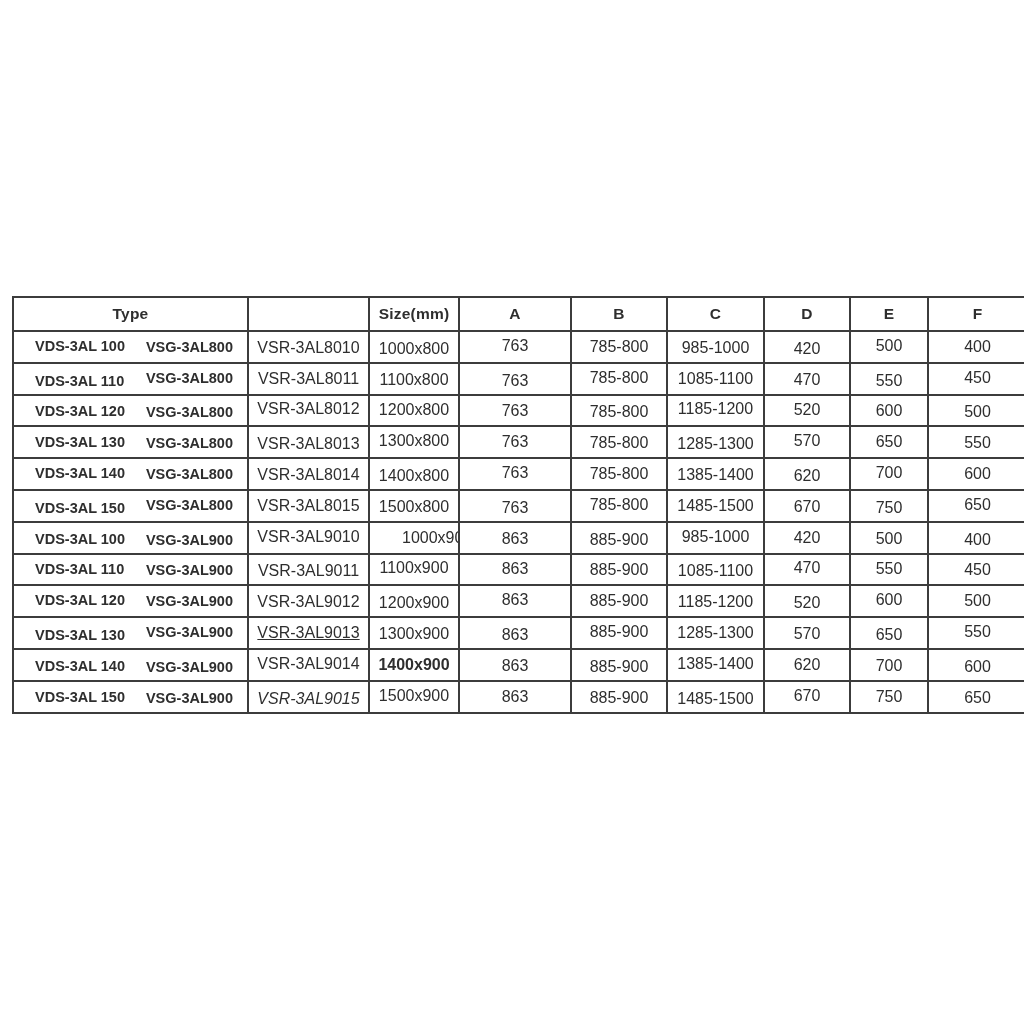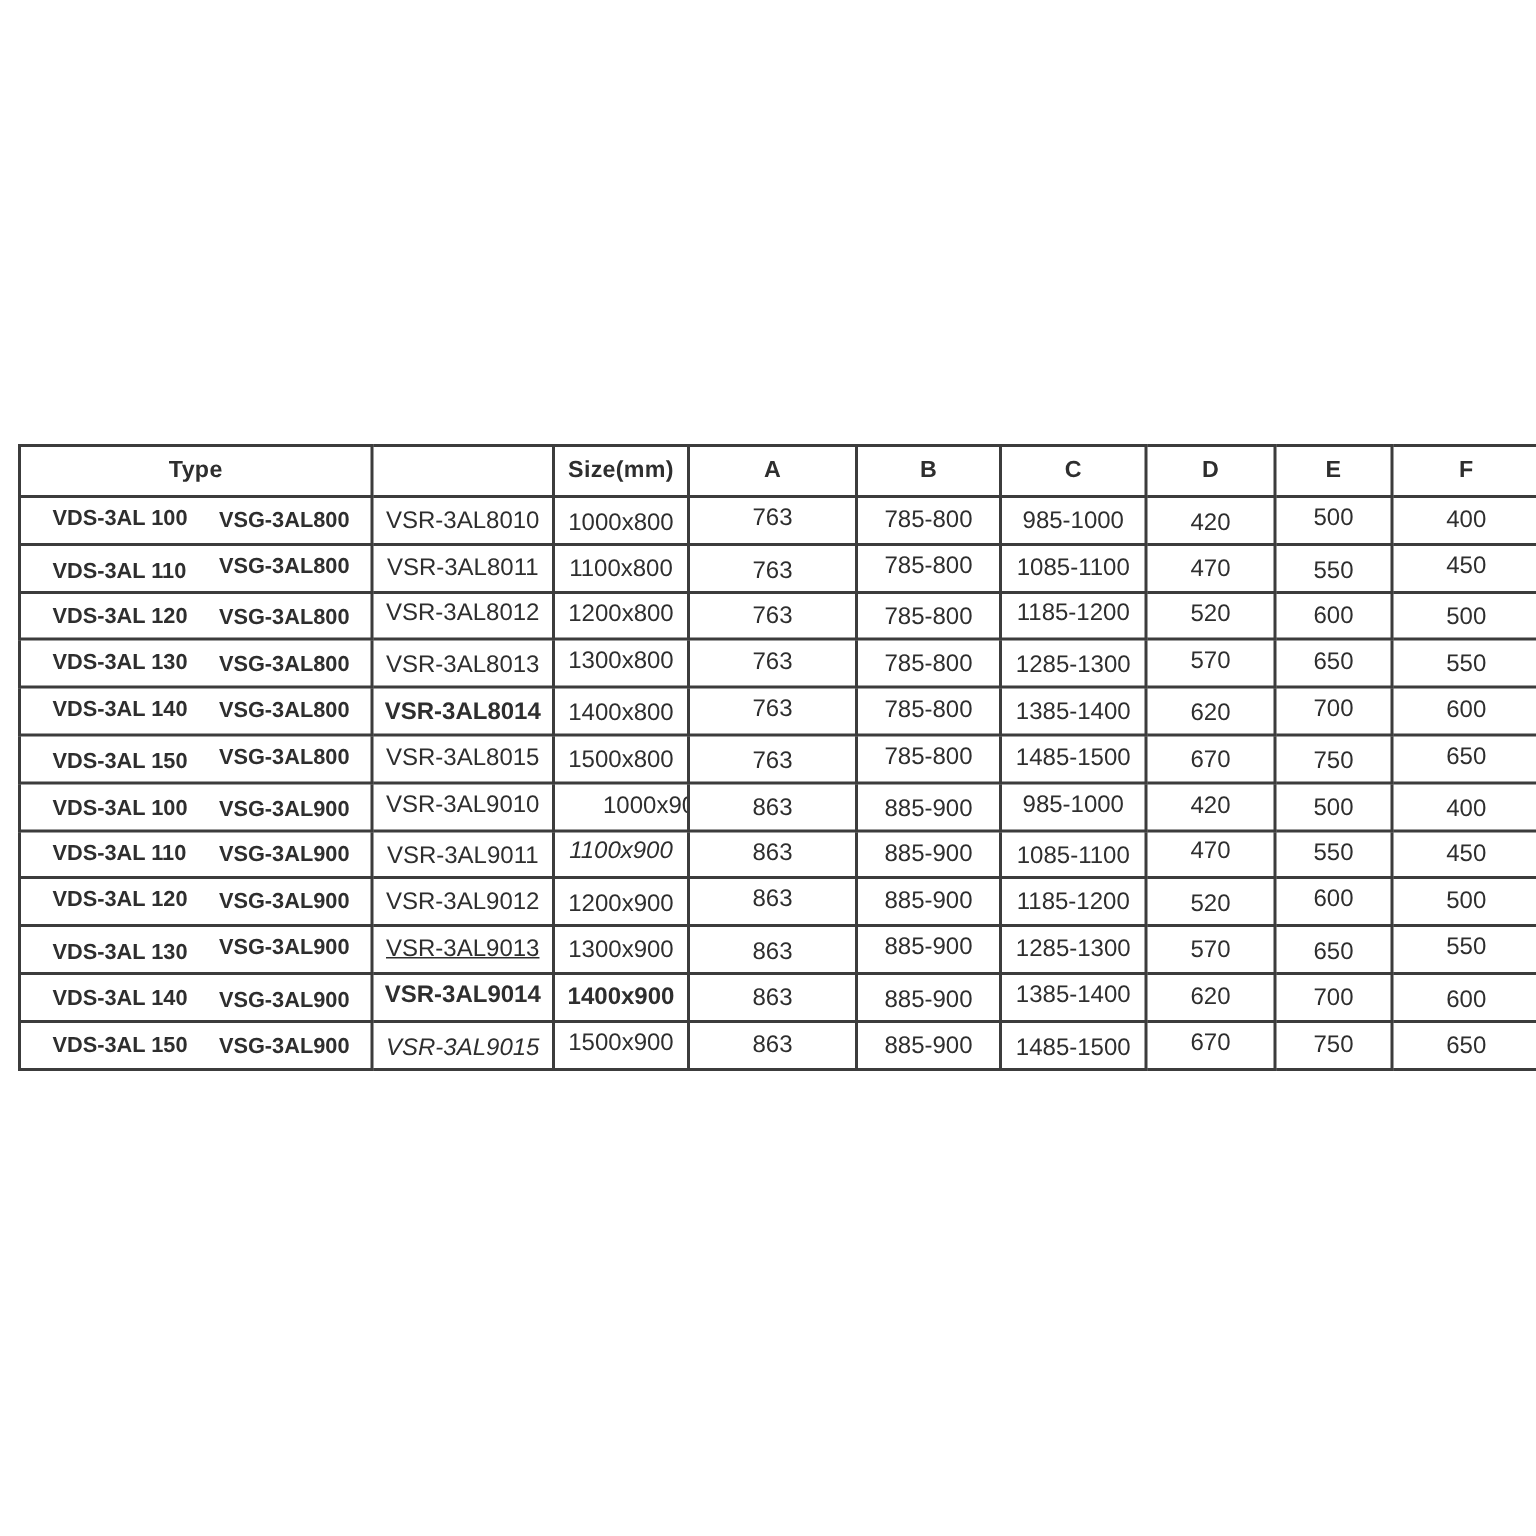--- a/index.html
+++ b/index.html
@@ -152,21 +152,21 @@
       <td class="c-val"><span style="transform: translateY(1px);">550</span></td>
     </tr>
 
     <tr>
       <td class="c-type">
         <div class="type-wrap">
           <span style="transform: translateY(-1px);">VDS-3AL 140</span>
           <span style="transform: translateY(0px);">VSG-3AL800</span>
         </div>
       </td>
-      <td class="c-model"><span style="transform: translateY(1px); font-weight: bold;">VSR-3AL8014</span></td>
+      <td class="c-model"><span style="transform: translateY(1px);">VSR-3AL8014</span></td>
       <td class="c-size"><span style="transform: translateY(2px);">1400x800</span></td>
       <td class="c-val"><span style="transform: translateY(-1px);">763</span></td>
       <td class="c-val"><span style="transform: translateY(0px);">785-800</span></td>
       <td class="c-val"><span style="transform: translateY(1px);">1385-1400</span></td>
       <td class="c-val"><span style="transform: translateY(2px);">620</span></td>
       <td class="c-val"><span style="transform: translateY(-1px);">700</span></td>
       <td class="c-val"><span style="transform: translateY(0px);">600</span></td>
     </tr>
 
     <tr>
@@ -204,21 +204,21 @@
     </tr>
 
     <tr>
       <td class="c-type">
         <div class="type-wrap">
           <span style="transform: translateY(0px);">VDS-3AL 110</span>
           <span style="transform: translateY(1px);">VSG-3AL900</span>
         </div>
       </td>
       <td class="c-model"><span style="transform: translateY(2px);">VSR-3AL9011</span></td>
-      <td class="c-size"><span style="transform: translateY(-1px); font-style: italic;">1100x900</span></td>
+      <td class="c-size"><span style="transform: translateY(-1px);">1100x900</span></td>
       <td class="c-val"><span style="transform: translateY(0px);">863</span></td>
       <td class="c-val"><span style="transform: translateY(1px);">885-900</span></td>
       <td class="c-val"><span style="transform: translateY(2px);">1085-1100</span></td>
       <td class="c-val"><span style="transform: translateY(-1px);">470</span></td>
       <td class="c-val"><span style="transform: translateY(0px);">550</span></td>
       <td class="c-val"><span style="transform: translateY(1px);">450</span></td>
     </tr>
 
     <tr>
       <td class="c-type">
@@ -254,21 +254,21 @@
       <td class="c-val"><span style="transform: translateY(-1px);">550</span></td>
     </tr>
 
     <tr>
       <td class="c-type">
         <div class="type-wrap">
           <span style="transform: translateY(1px);">VDS-3AL 140</span>
           <span style="transform: translateY(2px);">VSG-3AL900</span>
         </div>
       </td>
-      <td class="c-model"><span style="transform: translateY(-1px); font-weight: bold;">VSR-3AL9014</span></td>
+      <td class="c-model"><span style="transform: translateY(-1px);">VSR-3AL9014</span></td>
       <td class="c-size"><span style="transform: translateY(0px); font-weight: bold;">1400x900</span></td>
       <td class="c-val"><span style="transform: translateY(1px);">863</span></td>
       <td class="c-val"><span style="transform: translateY(2px);">885-900</span></td>
       <td class="c-val"><span style="transform: translateY(-1px);">1385-1400</span></td>
       <td class="c-val"><span style="transform: translateY(0px);">620</span></td>
       <td class="c-val"><span style="transform: translateY(1px);">700</span></td>
       <td class="c-val"><span style="transform: translateY(2px);">600</span></td>
     </tr>
 
     <tr>

